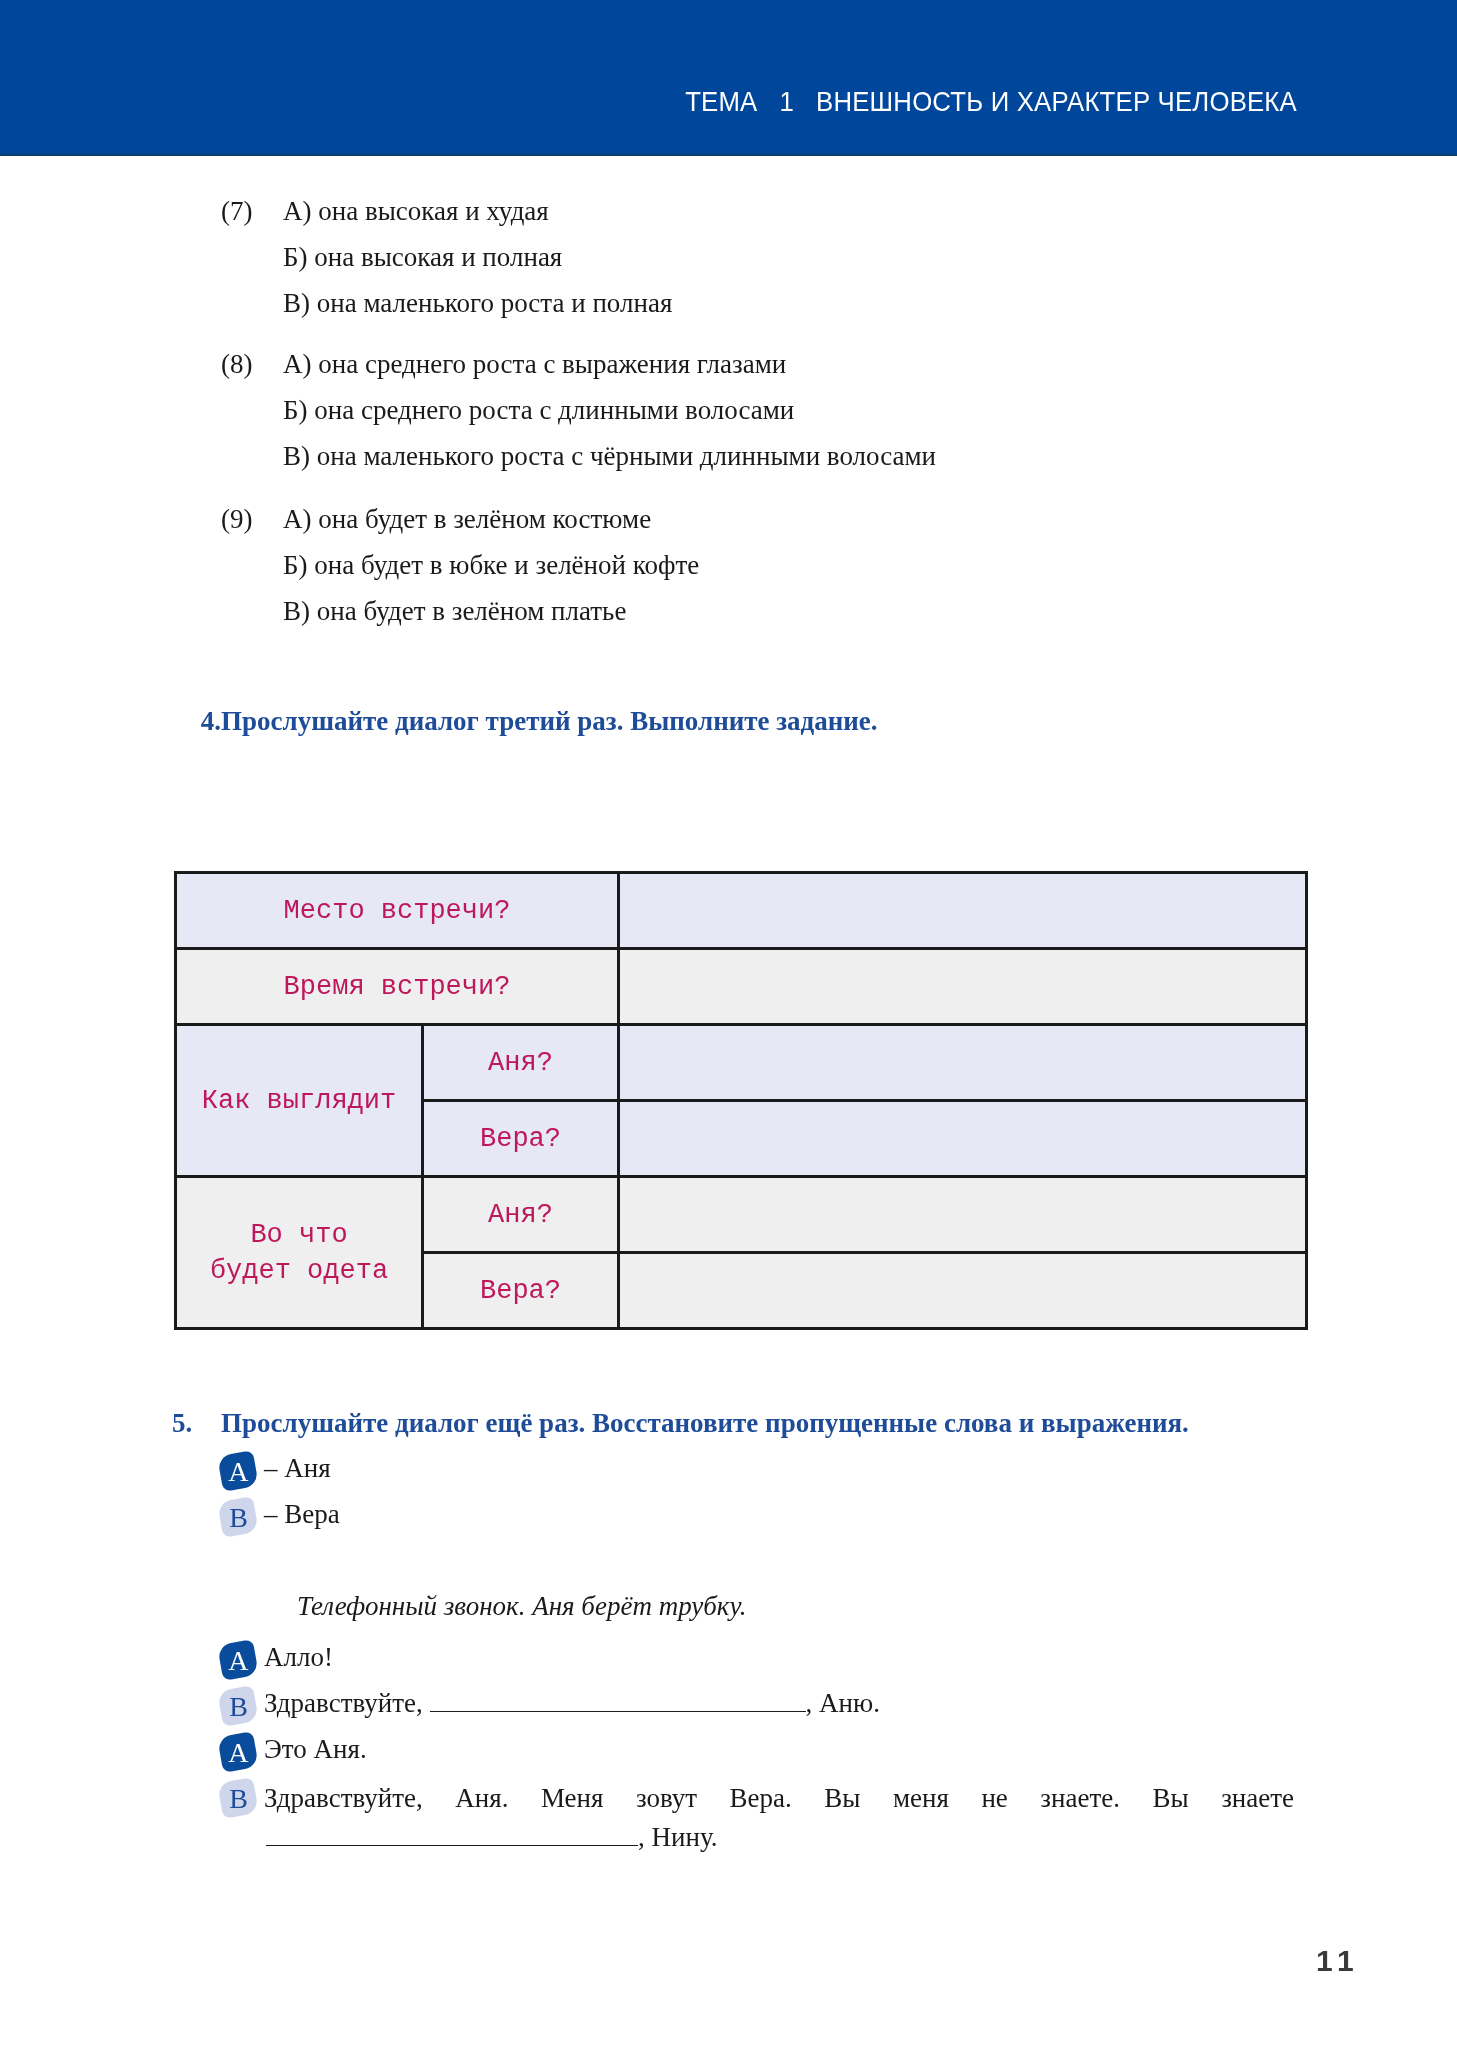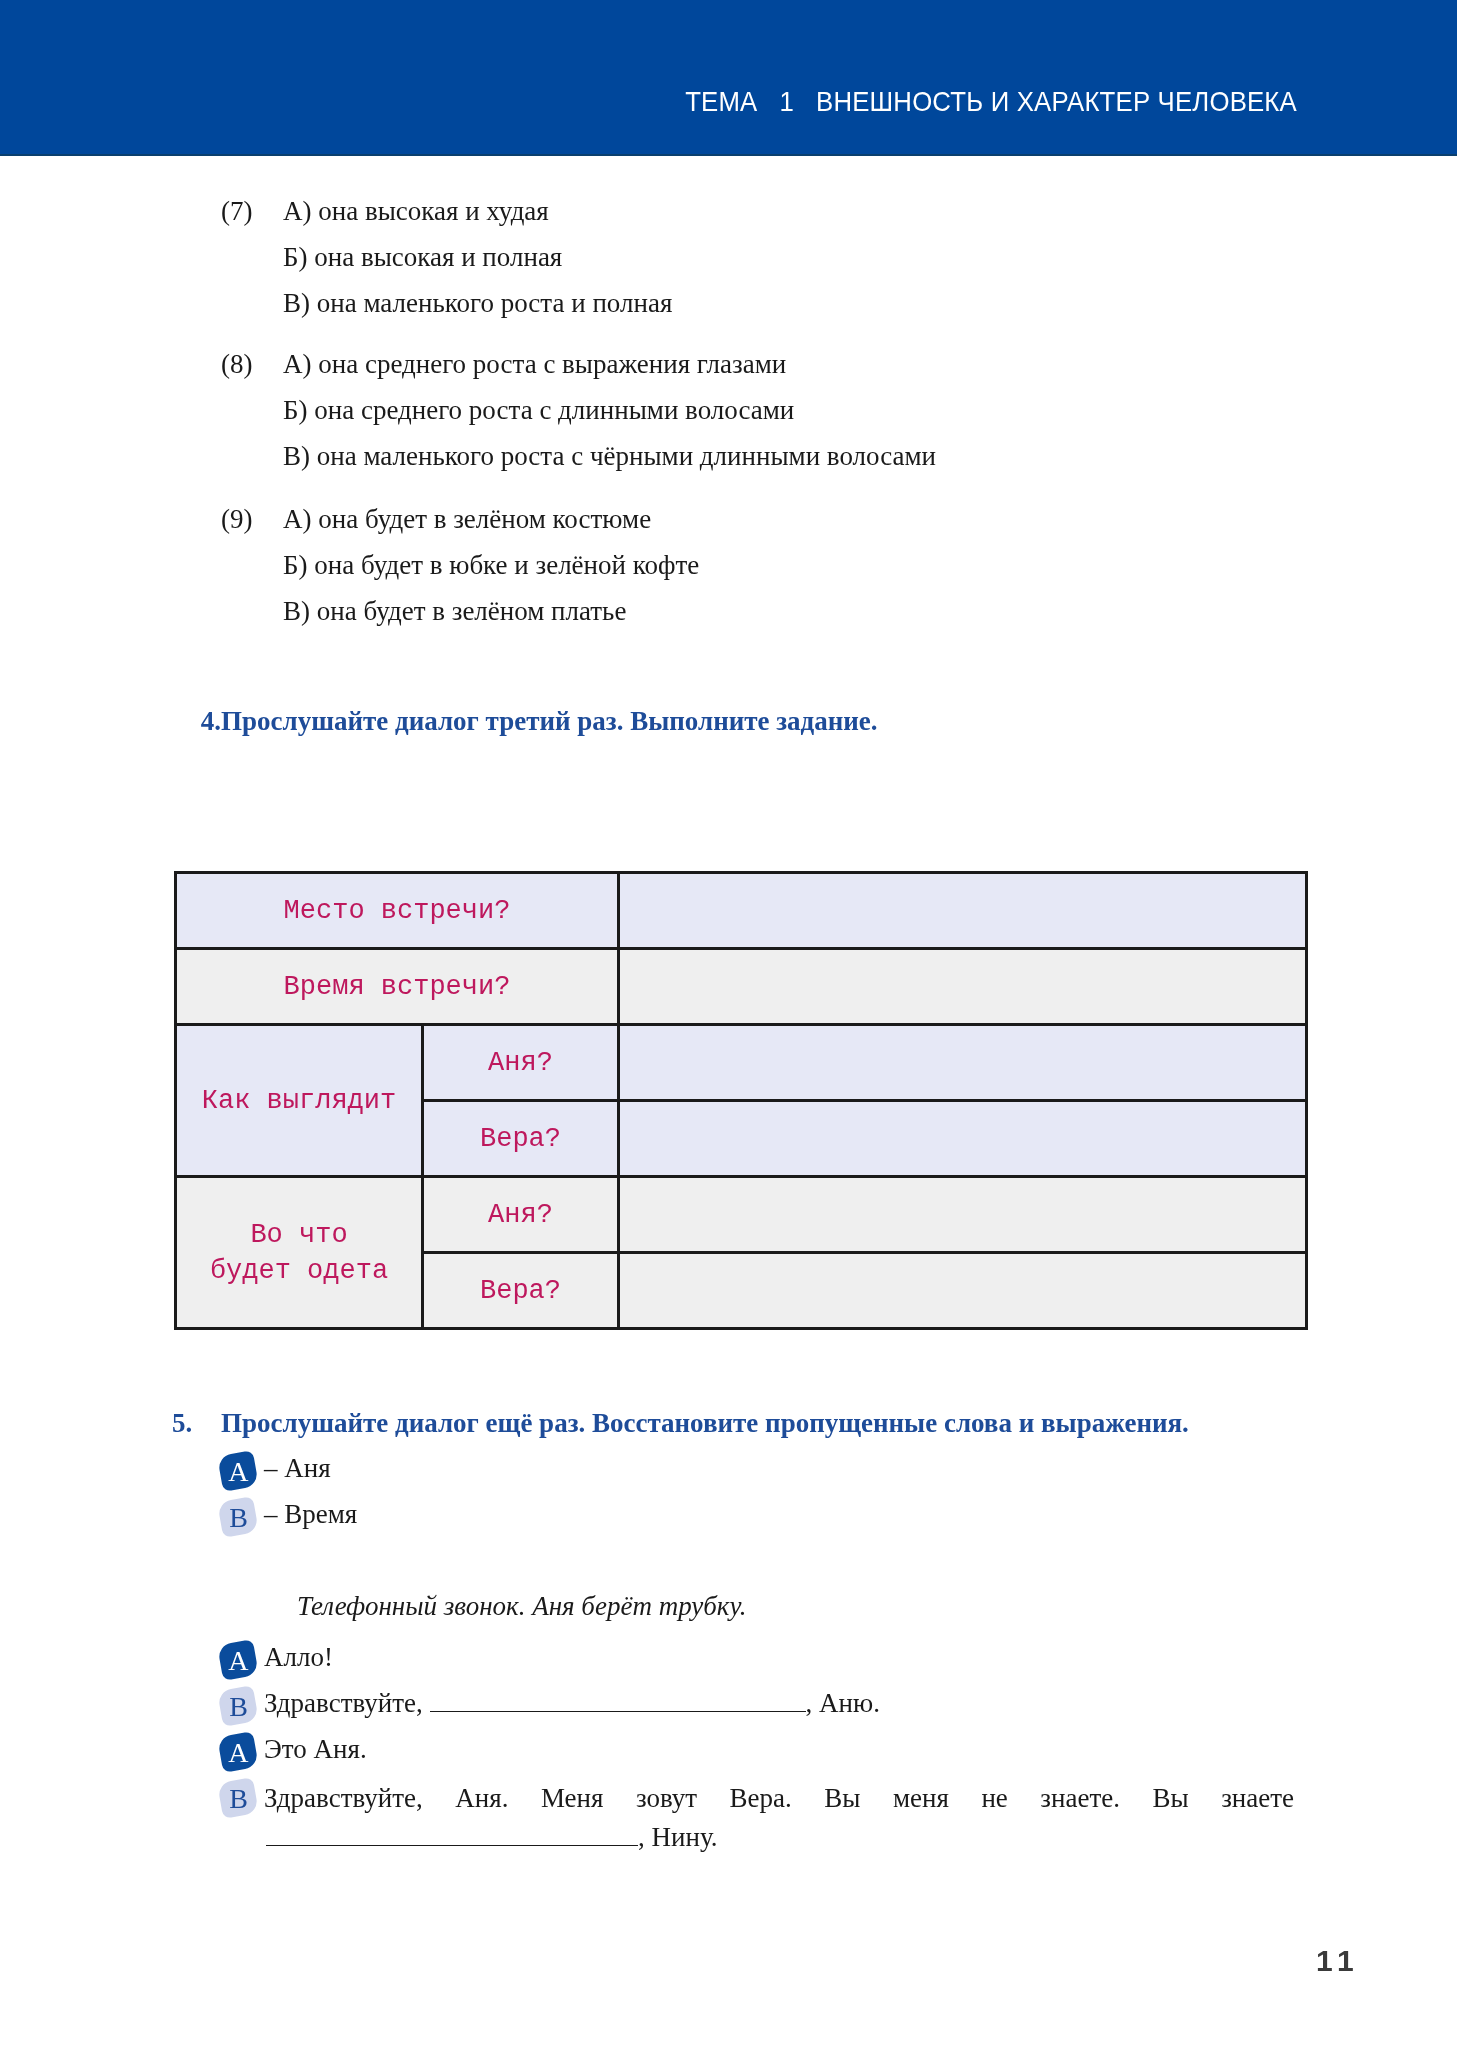--- a/index.html
+++ b/index.html
@@ -130,21 +130,21 @@
   </table>
 
 <div class="task-head" style="top:1408px;">
   <span class="tn">5.</span><span>Прослушайте диалог ещё раз. Восстановите пропущенные слова и выражения.</span>
 </div>
 
 <div class="legend" style="top:1453px;">
   <span class="badge a"><span>А</span></span><span>– Аня</span>
 </div>
 <div class="legend" style="top:1499px;">
-  <span class="badge b"><span>В</span></span><span>– Время</span>
+  <span class="badge b"><span>В</span></span><span>– Вера</span>
 </div>
 
 <div class="italic" style="top:1591px;margin-left:31px;">Телефонный звонок. Аня берёт трубку.</div>
 
 <div class="dl" style="top:1634px;">
   <span class="badge a"><span>А</span></span><span>Алло!</span>
 </div>
 <div class="dl" style="top:1680px;">
   <span class="badge b"><span>В</span></span><span>Здравствуйте, </span><span class="blank" style="width:376px;"></span><span>, Аню.</span>
 </div>

